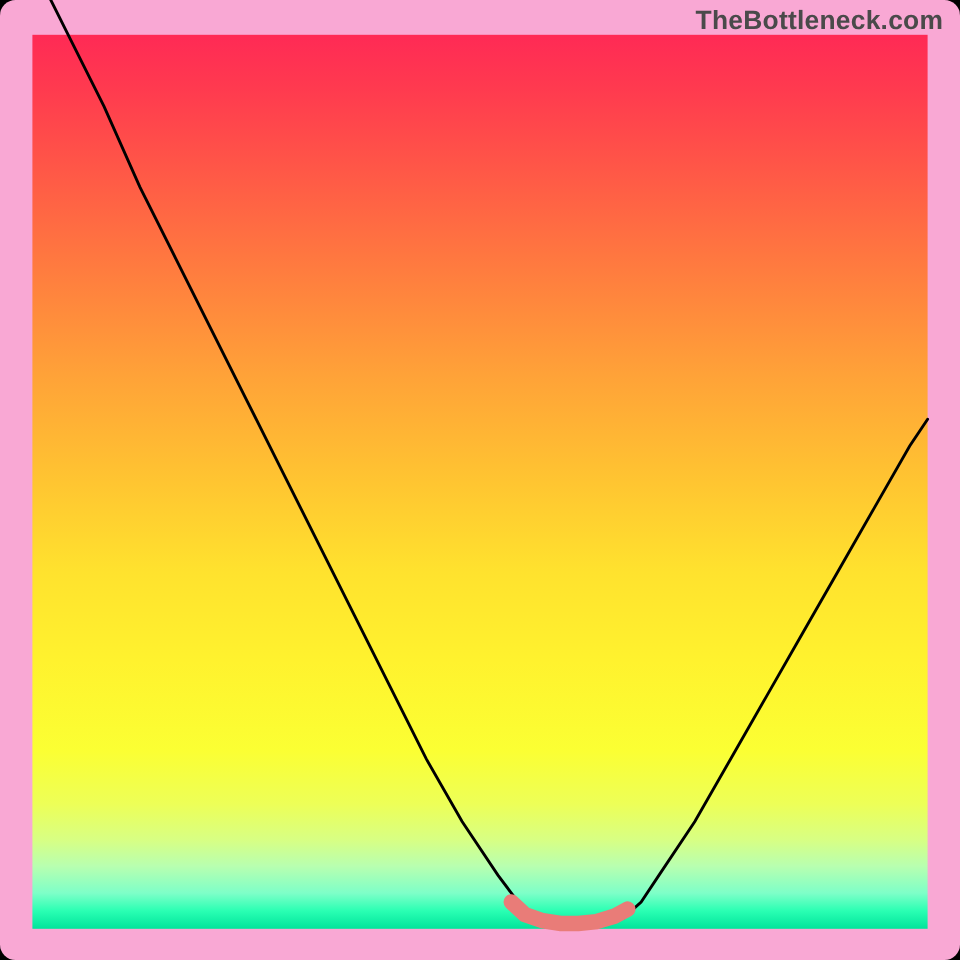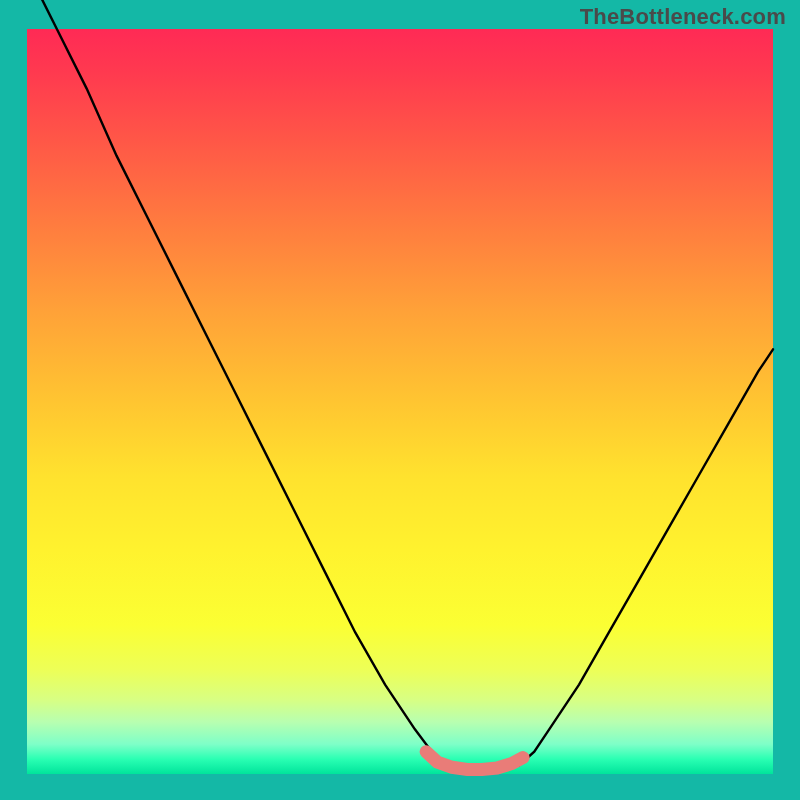--- a/index.html
+++ b/index.html
@@ -1,21 +1,22 @@
 <!DOCTYPE html>
 <html><head>
 <meta charset="utf-8">
 <style>
   * { margin: 0; padding: 0; box-sizing: border-box; }
   html, body { width: 800px; height: 800px; overflow: hidden; background: #000; }
   .frame {
     position: relative;
     width: 800px;
     height: 800px;
-    background: #14b8a6;
+    background: #f9a8d4;
+    border-radius: 13px;
   }
   .watermark {
     position: absolute;
     top: 4px;
     right: 14px;
     font-family: Arial, Helvetica, sans-serif;
     font-size: 22px;
     font-weight: 600;
     color: #4a4a4a;
     letter-spacing: 0.2px;

